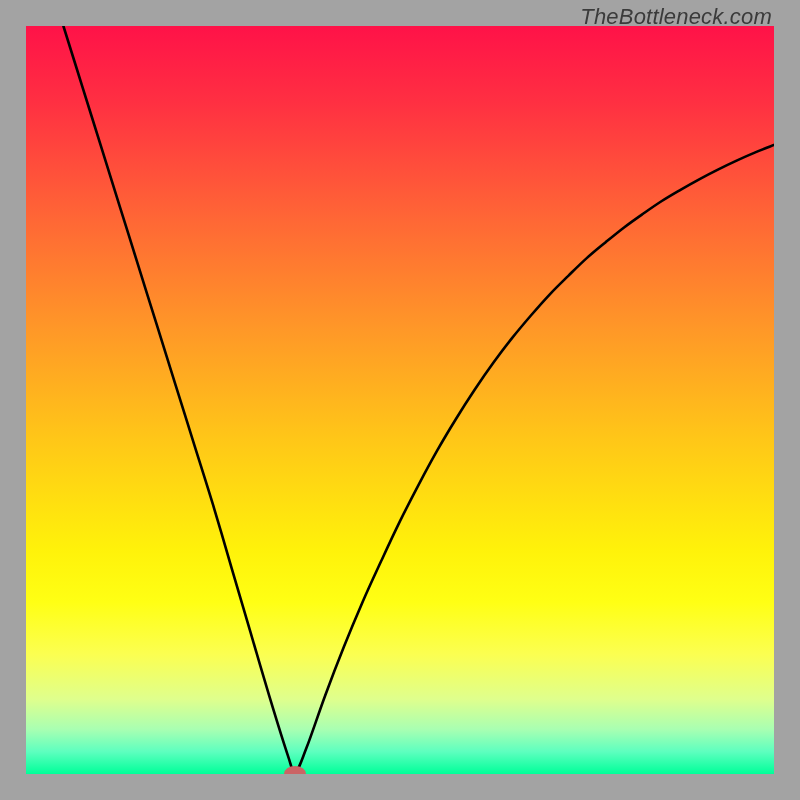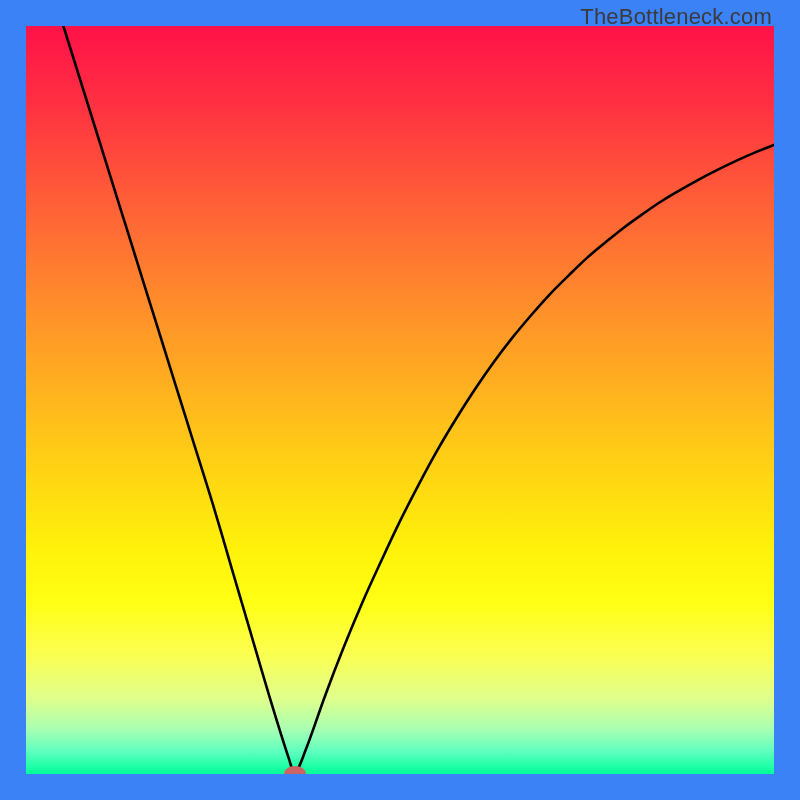--- a/index.html
+++ b/index.html
@@ -1,21 +1,22 @@
 <!DOCTYPE html>
 <html><head>
 <meta charset="utf-8">
 <style>
   * { margin: 0; padding: 0; box-sizing: border-box; }
   html, body { width: 800px; height: 800px; overflow: hidden; background: #000; }
   .frame {
     width: 800px;
     height: 800px;
-    background: #3b82f6;
+    background: #a3a3a3;
     position: relative;
+    font-style: italic;
   }
   .plot-area {
     position: absolute;
     left: 26px;
     top: 26px;
     width: 748px;
     height: 748px;
     overflow: hidden;
   }
   .gradient-bg {

